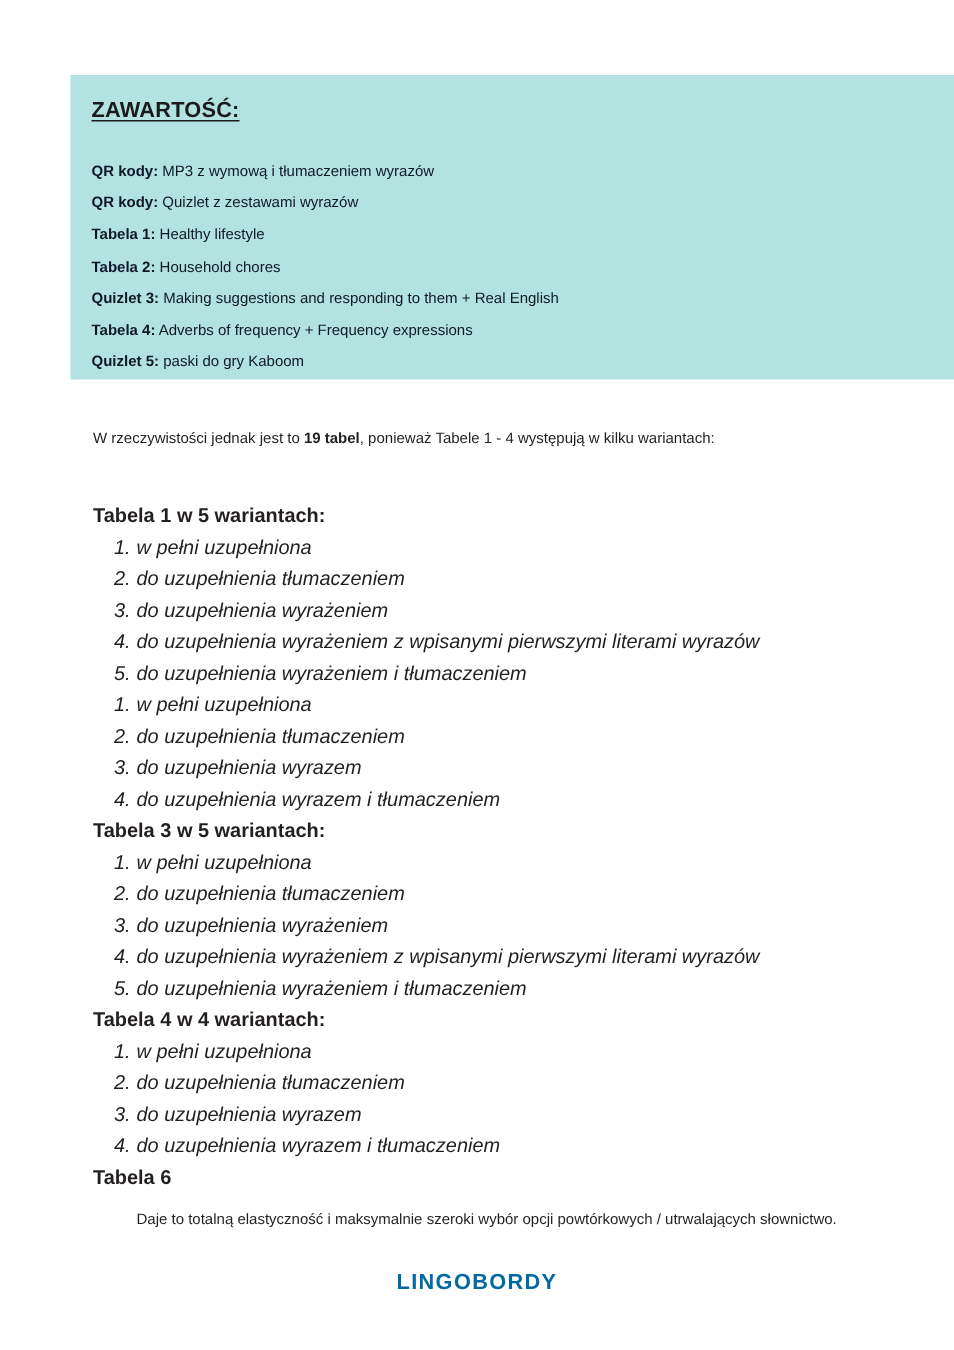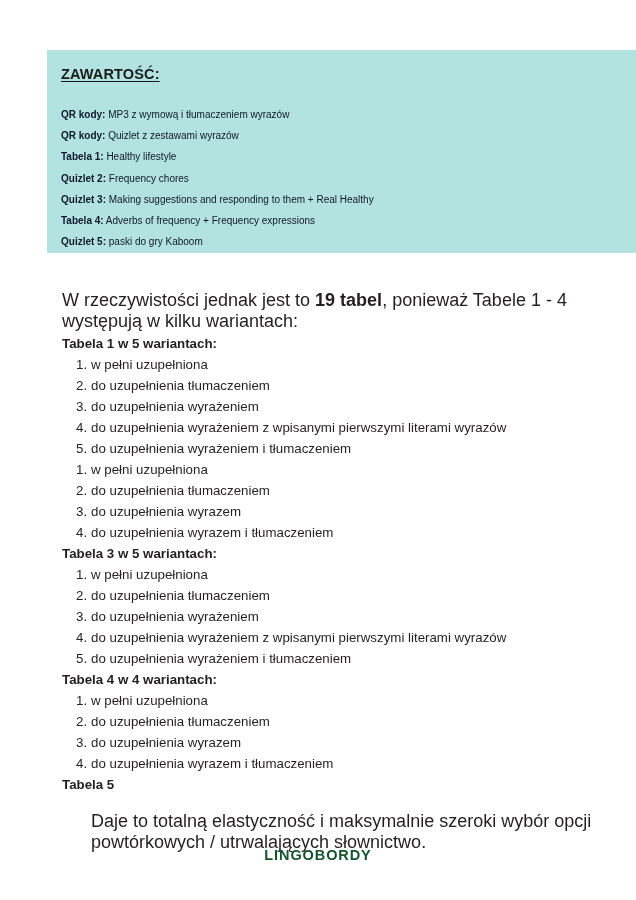--- a/index.html
+++ b/index.html
@@ -59,21 +59,21 @@
   }
   .box-list li b {
     font-weight: bold;
   }
 
   
   .para {
     position: absolute;
     left: 62px;
     width: 510px;
-    font-size: 18px;
+    font-size: 10px;
     line-height: 21px;
     color: #231f20;
   }
   .para b { font-weight: bold; }
 
   .intro  { top: 272px; }
   .outro  { top: 793px; margin-left: 29px; }
 
   
   .variants {
@@ -93,52 +93,53 @@
     margin: 0;
     padding: 0;
     list-style: none;
   }
   .grp-list li {
     font-size: 13.3px;
     line-height: 21px;
     color: #231f20;
     padding-left: 14px;
     white-space: nowrap;
+    font-style: italic;
   }
   .grp-list li .num {
     display: inline-block;
     width: 15px;
   }
 
   
   .watermark {
     position: absolute;
     left: 0;
     right: 0;
     top: 847px;
     text-align: center;
     font-size: 14.5px;
     font-weight: bold;
     letter-spacing: 0.9px;
-    color: #14532d;
+    color: #0369a1;
   }
 </style>
 </head>
 <body>
 
 <div class="page">
 
   <section class="content-box">
     <div class="box-title">ZAWARTOŚĆ:</div>
     <ul class="box-list">
         <li><b>QR kody:</b><span> MP3 z wymową i tłumaczeniem wyrazów</span></li>
         <li><b>QR kody:</b><span> Quizlet z zestawami wyrazów</span></li>
         <li><b>Tabela 1:</b><span> Healthy lifestyle</span></li>
-        <li><b>Quizlet 2:</b><span> Frequency chores</span></li>
-        <li><b>Quizlet 3:</b><span> Making suggestions and responding to them + Real Healthy</span></li>
+        <li><b>Tabela 2:</b><span> Household chores</span></li>
+        <li><b>Quizlet 3:</b><span> Making suggestions and responding to them + Real English</span></li>
         <li><b>Tabela 4:</b><span> Adverbs of frequency + Frequency expressions</span></li>
         <li><b>Quizlet 5:</b><span> paski do gry Kaboom</span></li>
       </ul>
   </section>
 
   <p class="para intro">
     <span>W rzeczywistości jednak jest to </span><b>19 tabel</b><span>, ponieważ Tabele 1 - 4 występują w kilku wariantach:</span>
   </p>
 
   <div class="variants">
@@ -164,20 +165,20 @@
         <li><span class="num">4.</span><span>do uzupełnienia wyrażeniem z wpisanymi pierwszymi literami wyrazów</span></li>
         <li><span class="num">5.</span><span>do uzupełnienia wyrażeniem i tłumaczeniem</span></li>
       </ul>
       <div class="grp-title">Tabela 4 w 4 wariantach:</div>
       <ul class="grp-list">
         <li><span class="num">1.</span><span>w pełni uzupełniona</span></li>
         <li><span class="num">2.</span><span>do uzupełnienia tłumaczeniem</span></li>
         <li><span class="num">3.</span><span>do uzupełnienia wyrazem</span></li>
         <li><span class="num">4.</span><span>do uzupełnienia wyrazem i tłumaczeniem</span></li>
       </ul>
-      <div class="grp-title">Tabela 5</div>
+      <div class="grp-title">Tabela 6</div>
     </div>
 
   <p class="para outro">Daje to totalną elastyczność i maksymalnie szeroki wybór opcji powtórkowych / utrwalających słownictwo.</p>
 
   <div class="watermark">LINGOBORDY</div>
 
 </div>
 
 </body></html>

